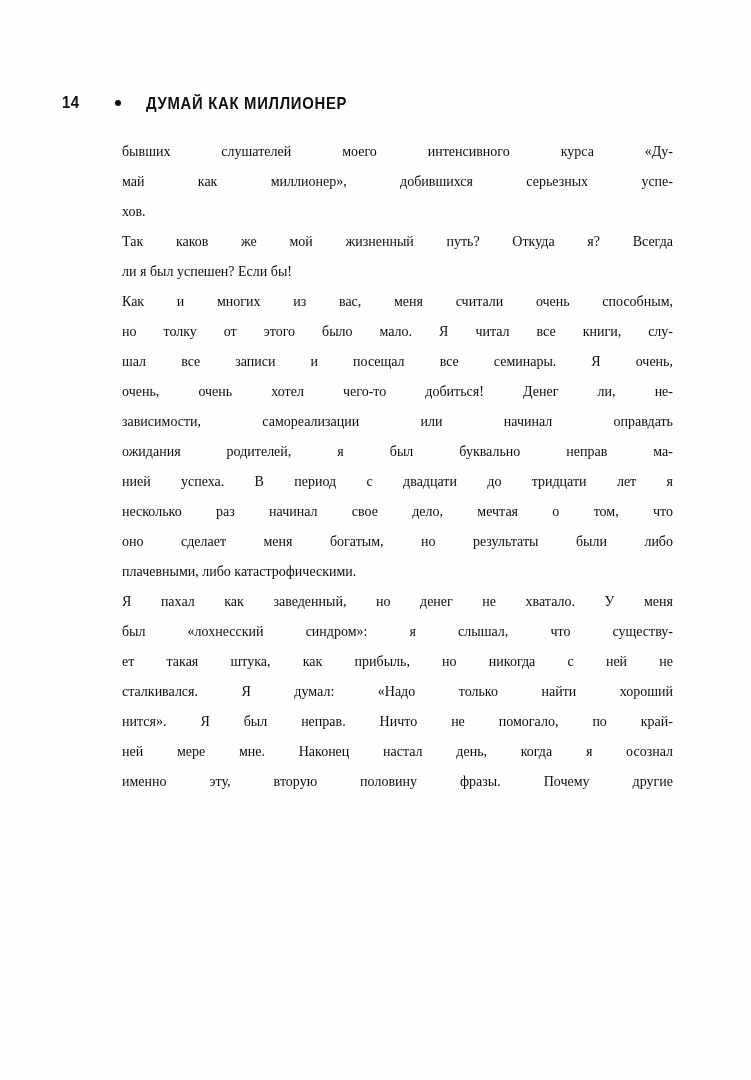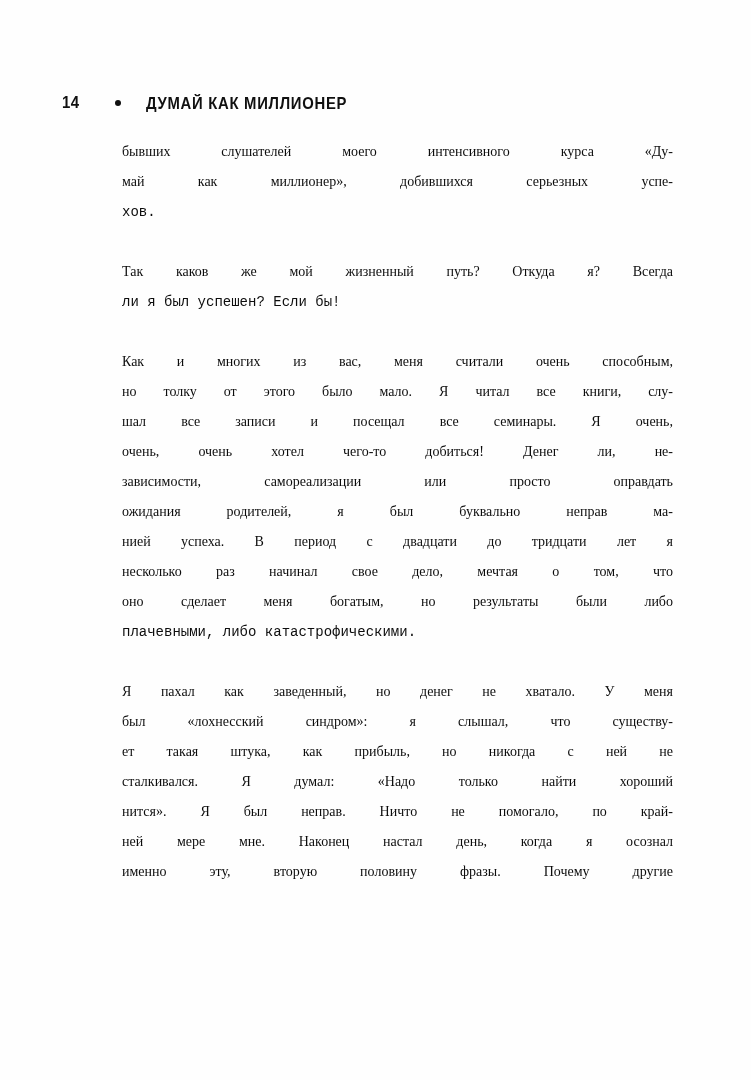--- a/index.html
+++ b/index.html
@@ -66,32 +66,30 @@
     line-height: 30px;
     color: #0d0d0d;
     margin: 0;
     text-align: justify;
     text-justify: inter-word;
     -webkit-hyphens: none;
     hyphens: none;
     white-space: normal;
   }
   .para + .para {
-    margin-top: 30px;
   }
   
   .ln {
     display: block;
     text-align: justify;
     text-align-last: justify;
     height: 30px;
   }
   .ln.last {
     text-align-last: left;
-    font-family: Liberation Mono, monospace;
   }
 </style>
 </head>
 <body>
 
 <div class="page">
 
   <div class="running-head">
     <span class="folio">14</span>
     <span class="head-bullet"></span>
@@ -106,21 +104,21 @@
       </p>
       <p class="para">
         <span class="ln">Так каков же мой жизненный путь? Откуда я? Всегда</span>
         <span class="ln last">ли я был успешен? Если бы!</span>
       </p>
       <p class="para">
         <span class="ln">Как и многих из вас, меня считали очень способным,</span>
         <span class="ln">но толку от этого было мало. Я читал все книги, слу-</span>
         <span class="ln">шал все записи и посещал все семинары. Я очень,</span>
         <span class="ln">очень, очень хотел чего-то добиться! Денег ли, не-</span>
-        <span class="ln">зависимости, самореализации или просто оправдать</span>
+        <span class="ln">зависимости, самореализации или начинал оправдать</span>
         <span class="ln">ожидания родителей, я был буквально неправ ма-</span>
         <span class="ln">нией успеха. В период с двадцати до тридцати лет я</span>
         <span class="ln">несколько раз начинал свое дело, мечтая о том, что</span>
         <span class="ln">оно сделает меня богатым, но результаты были либо</span>
         <span class="ln last">плачевными, либо катастрофическими.</span>
       </p>
       <p class="para">
         <span class="ln">Я пахал как заведенный, но денег не хватало. У меня</span>
         <span class="ln">был «лохнесский синдром»: я слышал, что существу-</span>
         <span class="ln">ет такая штука, как прибыль, но никогда с ней не</span>

